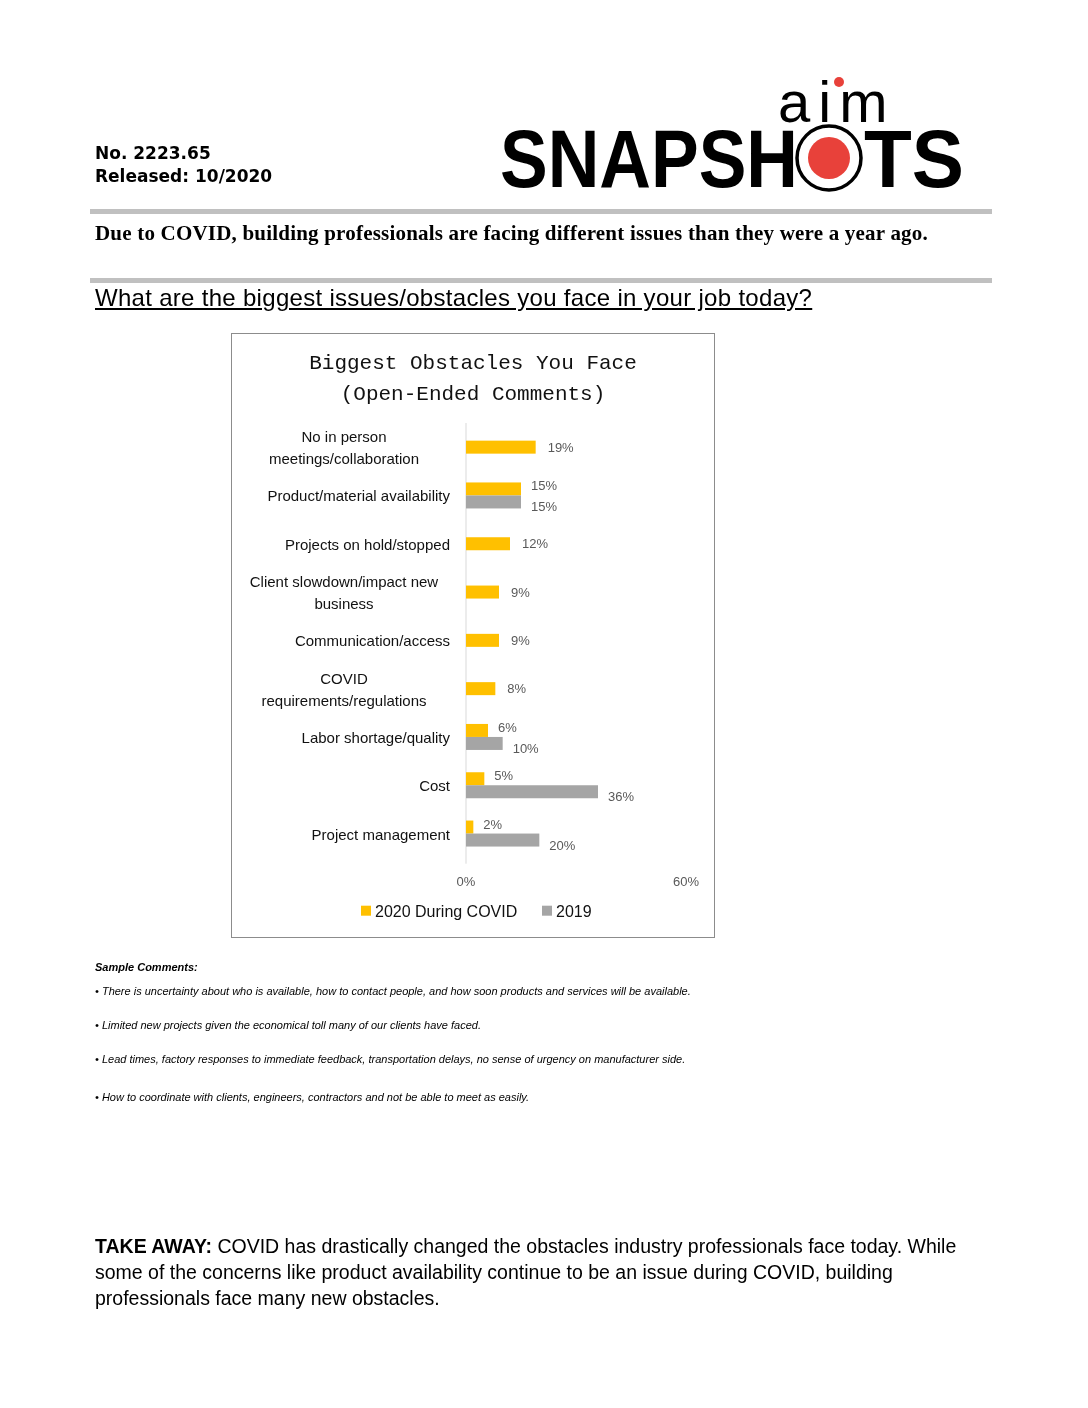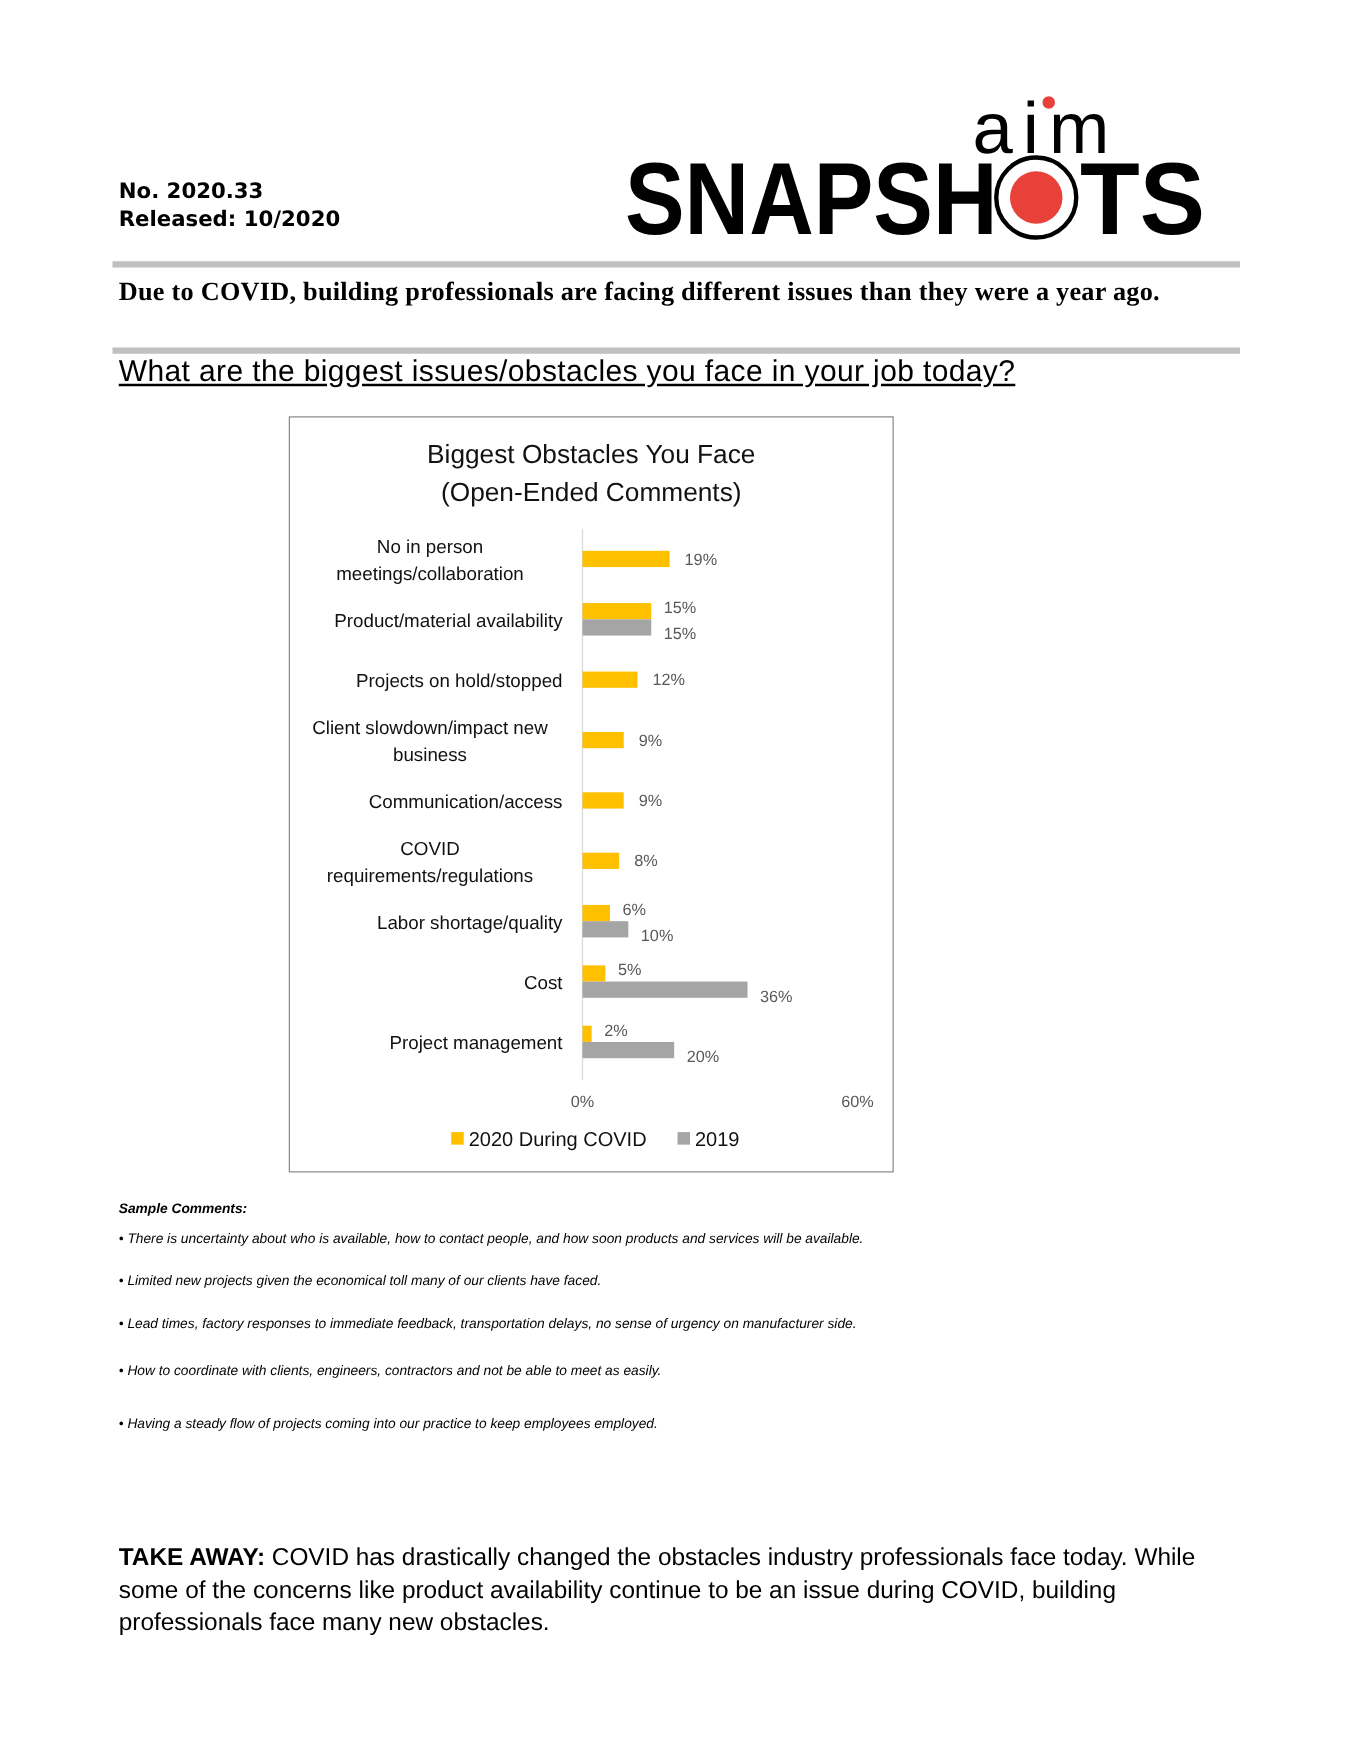--- a/index.html
+++ b/index.html
@@ -4,33 +4,33 @@
 <style>
   html, body { margin:0; padding:0; background:#ffffff; }
   body { width:1088px; height:1408px; position:relative; overflow:hidden; font-family:"DejaVu Sans", sans-serif; color:#000; }
   .abs { position:absolute; }
   .meta { left:95px; top:142px; font-weight:bold; font-size:17px; line-height:23px; }
   .logo { left:498px; top:72px; width:470px; height:125px; }
   .rule { left:90px; width:902px; height:5px; background:#c0c0c0; }
   .headline { left:95px; top:219px; width:900px; font-family:Liberation Serif, serif; font-weight:bold; font-size:21px; line-height:28px; letter-spacing:0.2px; }
   .question { left:95px; top:283px; width:900px; font-family:"Liberation Sans", sans-serif; font-size:24px; line-height:30px; letter-spacing:0.3px;text-decoration:underline; }
   .chart-frame { left:231px; top:333px; width:484px; height:605px; border:1.5px solid #8c8c8c; box-sizing:border-box; background:#fff; }
-  .chart-title { position:absolute; left:0; width:100%; text-align:center; font-family:Liberation Sans, sans-serif; font-size:21px; line-height:31px; top:14px; color:#111; }
+  .chart-title { position:absolute; left:0; width:100%; text-align:center; font-family:Liberation Mono, monospace; font-size:21px; line-height:31px; top:14px; color:#111; }
   svg text { font-family:"Liberation Sans", sans-serif; }
   .comments { left:95px; top:956px; width:900px; font-family:"Liberation Sans", sans-serif; font-style:italic; font-size:11px; line-height:23px; }
   .comments .hdr { font-weight:bold; margin-bottom:1px; }
   .comments .c { margin-bottom:11px; }
   .takeaway { left:95px; top:1233px; width:900px; font-family:"Liberation Sans", sans-serif; font-size:19.5px; line-height:26px; }
   .takeaway b { font-weight:bold; }
 </style>
 </head>
 <body>
 
 <div class="abs meta">
-  <div>No. 2020.33</div>
+  <div>No. 2223.65</div>
   <div>Released: 10/2020</div>
 </div>
 
 <svg class="abs logo" viewBox="0 0 470 125">
   <text x="280" y="50" font-family="Liberation Sans, sans-serif" font-size="58" font-weight="normal" letter-spacing="8" fill="#000">aim</text>
   <circle id="aimdot" cx="341" cy="10" r="5" fill="#e8413a"></circle>
   <text x="2" y="115" font-family="Liberation Serif, serif" font-size="82" font-weight="bold" fill="#000" textLength="298" lengthAdjust="spacingAndGlyphs">SNAPSH</text>
   <circle cx="331" cy="86" r="32" fill="none" stroke="#000" stroke-width="3.5"></circle>
   <circle id="targetdot" cx="331" cy="86" r="21" fill="#e8413a"></circle>
   <text x="366" y="115" font-family="Liberation Serif, serif" font-size="82" font-weight="bold" fill="#000" textLength="100" lengthAdjust="spacingAndGlyphs">TS</text>
@@ -94,16 +94,15 @@
       <text x="325" y="583.7" font-size="16" fill="#111">2019</text>
     </svg>
 </div>
 
 <div class="abs comments">
   <div class="hdr">Sample Comments:</div>
   <div class="c">• There is uncertainty about who is available, how to contact people, and how soon products and services will be available.</div>
   <div class="c">• Limited new projects given the economical toll many of our clients have faced.</div>
   <div class="c" style="margin-bottom:15px;">• Lead times, factory responses to immediate feedback, transportation delays, no sense of urgency on manufacturer side.</div>
   <div class="c" style="margin-bottom:19px;">• How to coordinate with clients, engineers, contractors and not be able to meet as easily.</div>
-  <div class="c">• Having a steady flow of projects coming into our practice to keep employees employed.</div>
 </div>
 
 <div class="abs takeaway"><b>TAKE AWAY:</b><span> COVID has drastically changed the obstacles industry professionals face today. While some of the concerns like product availability continue to be an issue during COVID, building professionals face many new obstacles.</span></div>
 
 </body></html>

